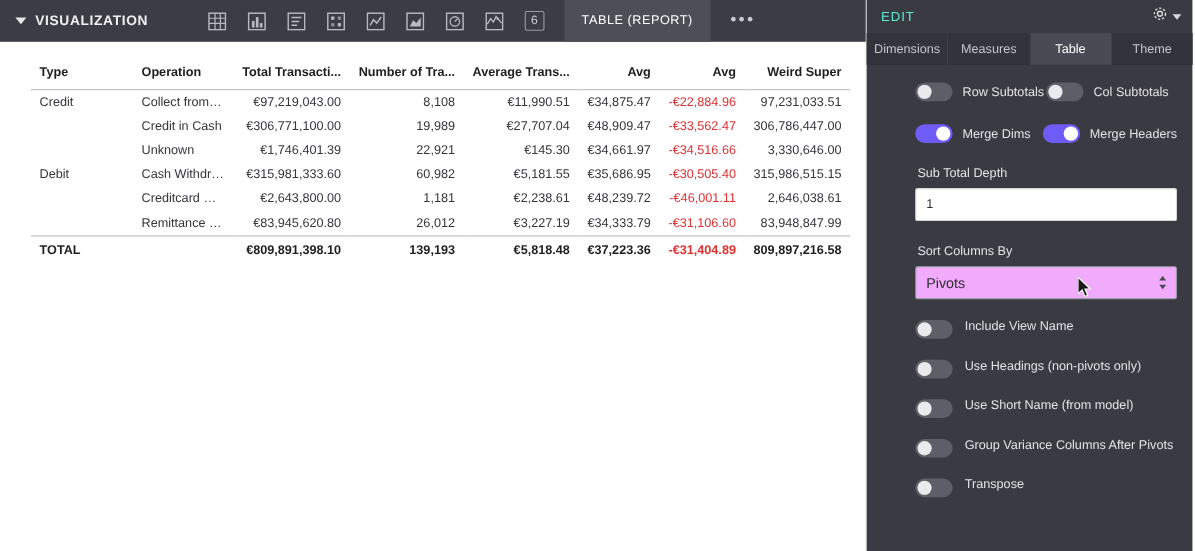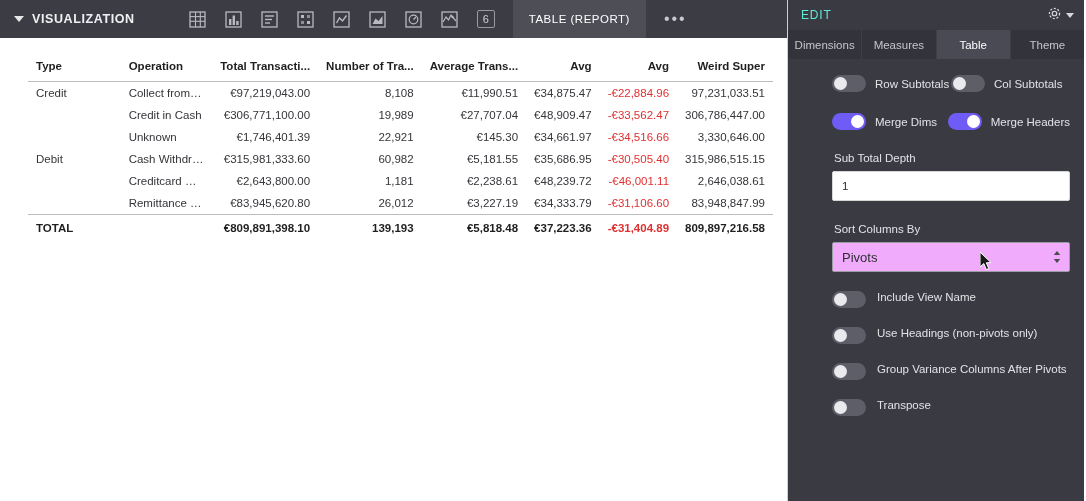--- a/index.html
+++ b/index.html
@@ -543,20 +543,26 @@
       <div class="stack-toggle">
         <span class="switch">
             <span class="knob"></span>
           </span>
         <span class="switch-label">Use Headings (non-pivots only)</span>
       </div>
       <div class="stack-toggle">
         <span class="switch">
             <span class="knob"></span>
           </span>
+        <span class="switch-label">Use Short Name (from model)</span>
+      </div>
+      <div class="stack-toggle">
+        <span class="switch">
+            <span class="knob"></span>
+          </span>
         <span class="switch-label">Group Variance Columns After Pivots</span>
       </div>
       <div class="stack-toggle">
         <span class="switch">
             <span class="knob"></span>
           </span>
         <span class="switch-label">Transpose</span>
       </div>
 
     </div>

